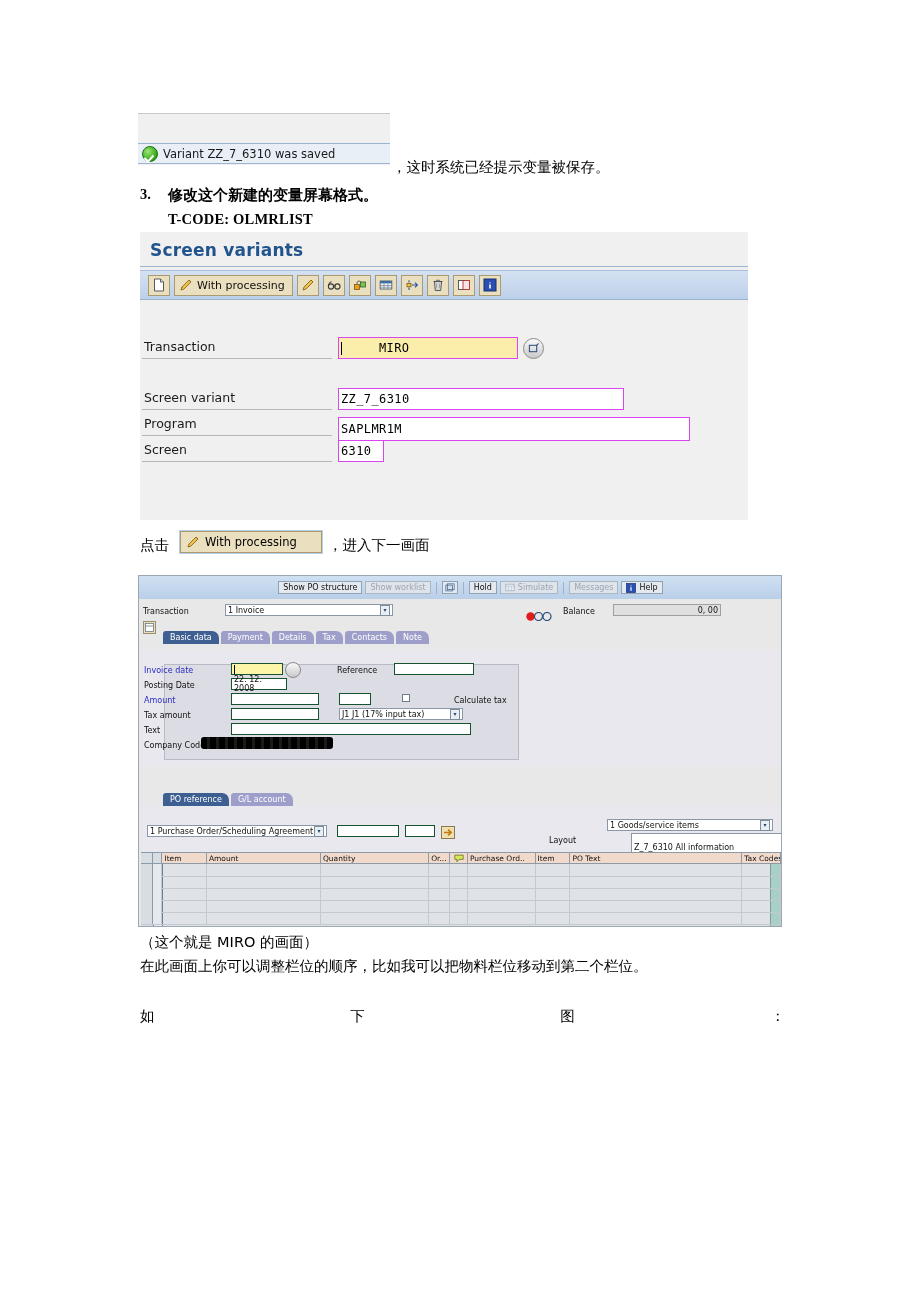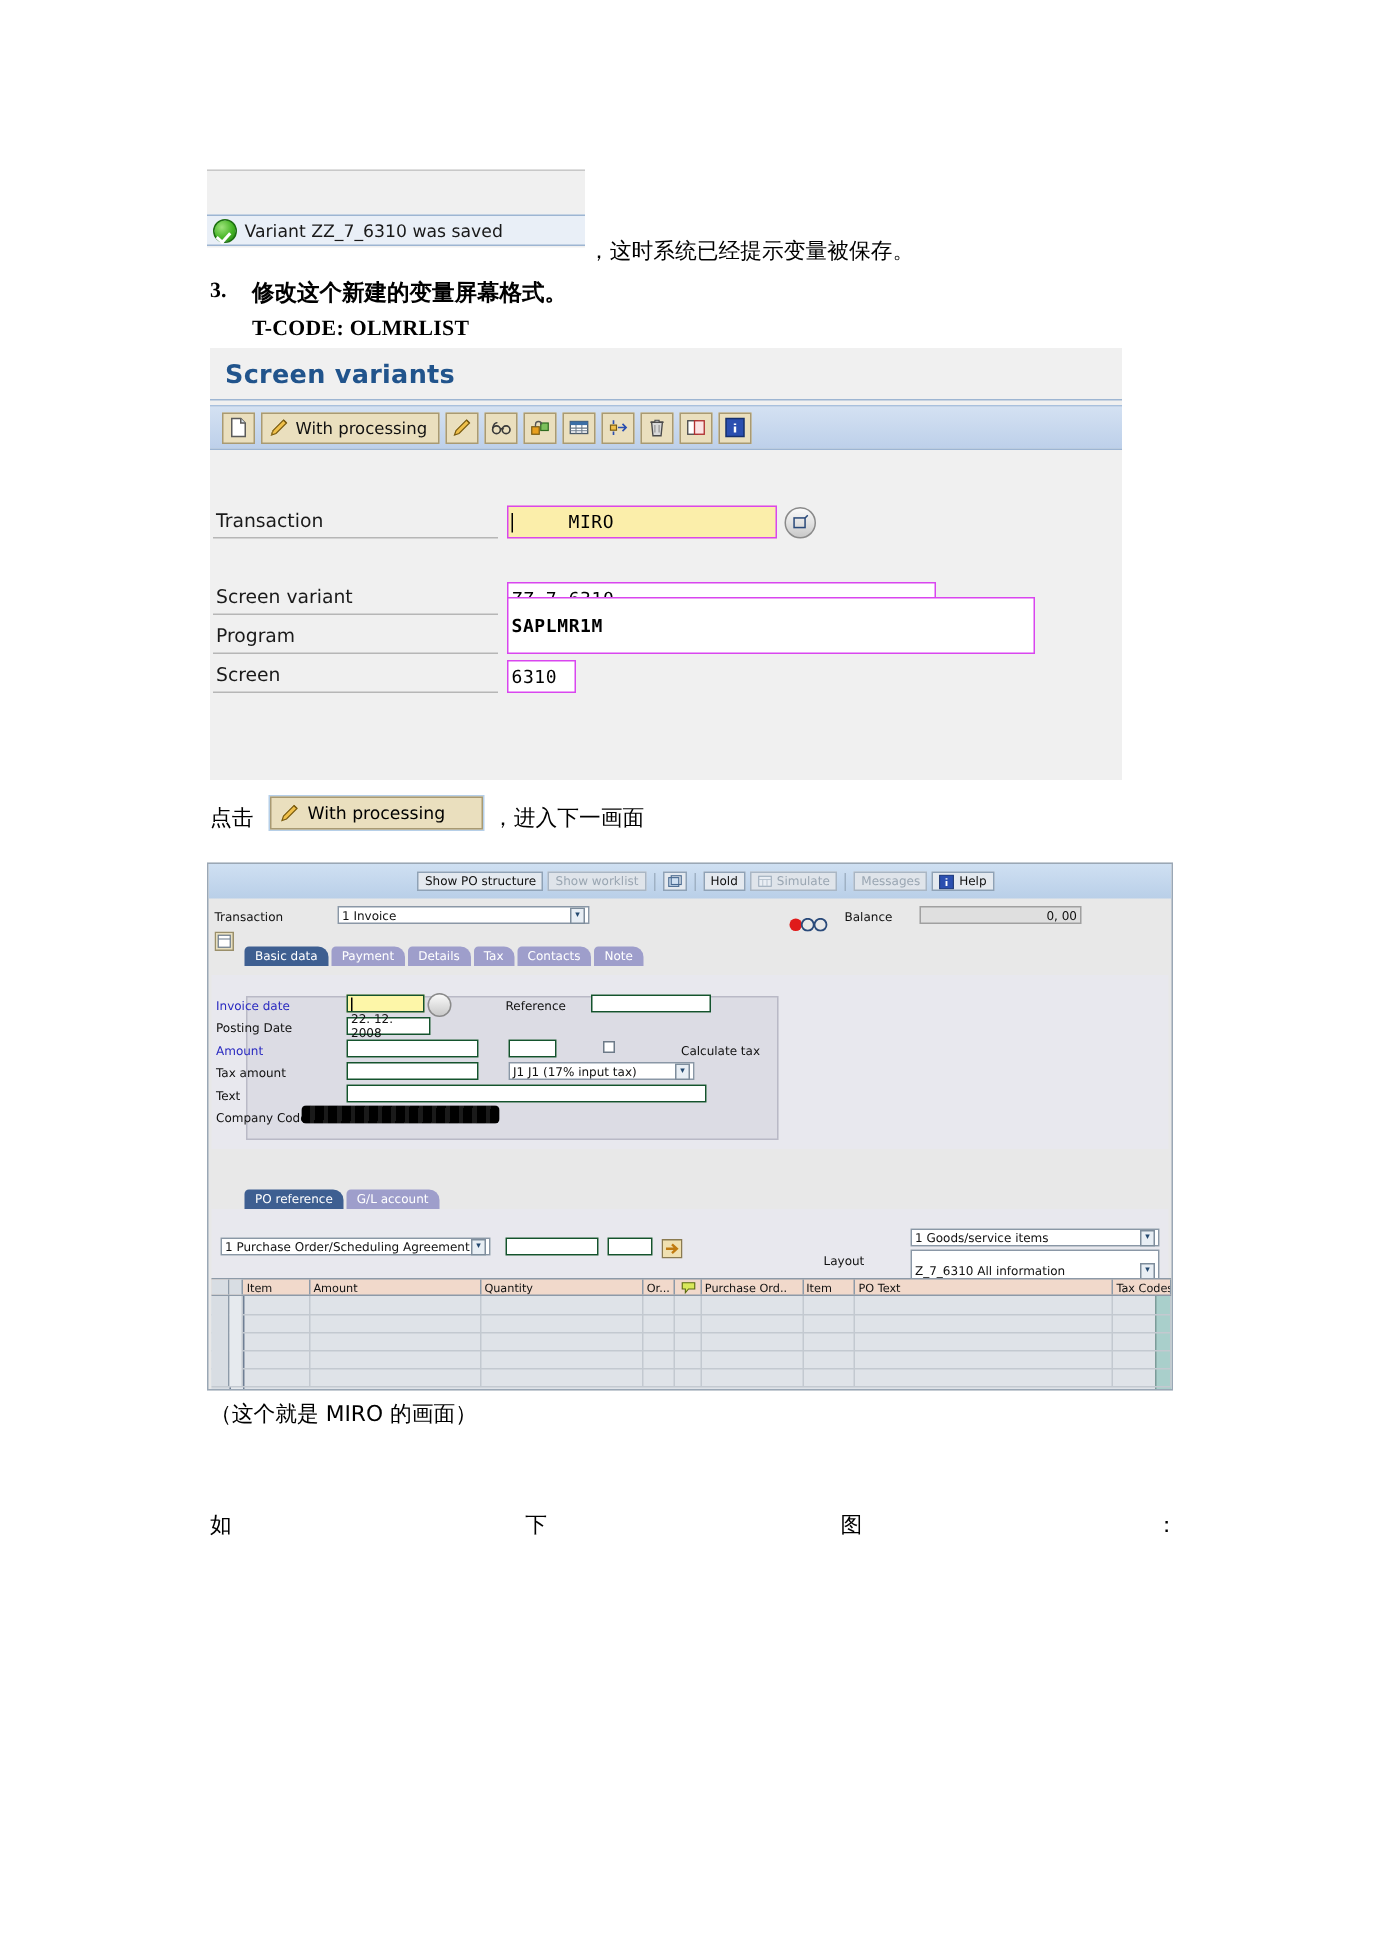--- a/index.html
+++ b/index.html
@@ -465,21 +465,21 @@
       </span>
 
       <span class="fld-label" style="left:4px; top:89px;">Screen variant</span>
       <span class="fld-underline" style="left:2px; top:108px; width:190px;"></span>
       <span class="inp" style="left:198px; top:87px; width:286px; height:22px;">
           <span>ZZ_7_6310</span>
         </span>
 
       <span class="fld-label" style="left:4px; top:115px;">Program</span>
       <span class="fld-underline" style="left:2px; top:134px; width:190px;"></span>
-      <span class="inp" style="left:198px; top:97px; width:352px; height:38px;font-weight:bold;">
+      <span class="inp" style="left:198px; top:116px; width:352px; height:24px;">
           <span>SAPLMR1M</span>
         </span>
 
       <span class="fld-label" style="left:4px; top:141px;">Screen</span>
       <span class="fld-underline" style="left:2px; top:160px; width:190px;"></span>
       <span class="inp" style="left:198px; top:139px; width:46px; height:22px;">
           <span>6310</span>
         </span>
     </div>
   </div>
@@ -640,21 +640,21 @@
         <rect x="0.5" y="0.5" width="13" height="12" fill="#f0e0b0" stroke="#8a7a50" stroke-width="1"></rect>
         <path d="M3 6.5h6M7 3.6l3.2 2.9L7 9.4" fill="none" stroke="#c07a10" stroke-width="1.6"></path>
       </svg>
     </span>
 
     <div class="mdd" style="left:468px; top:243px; width:166px; height:12px;">
       <span>1 Goods/service items</span>
       <span class="ddarrow">▾</span>
     </div>
     <span class="mlabel" style="left:410px; top:260px;">Layout</span>
-    <div class="mdd" style="left:468px; top:257px; width:166px; height:28px;">
+    <div class="mdd" style="left:492px; top:257px; width:166px; height:28px;">
       <span>Z_7_6310 All information</span>
       <span class="ddarrow">▾</span>
     </div>
 
     <div class="itbl">
       <div class="leftrail"></div>
       <div class="selcol"></div>
       <div class="rightrail"></div>
 
       <div class="itbl-head">
@@ -739,20 +739,21 @@
           <div class="td" style="width:70px;"></div>
           <div class="td" style="width:36px;"></div>
           <div class="td" style="width:178px;"></div>
           <div class="td" style="width:40px;"></div>
         </div>
       </div>
     </div>
   </div>
 
   <div class="cn-p" style="left:140px; top:933px;">（这个就是 MIRO 的画面）</div>
+  <div class="cn-p" style="left:140px; top:957px;">在此画面上你可以调整栏位的顺序，比如我可以把物料栏位移动到第二个栏位。</div>
 
   <div class="cn-spread" style="top:1007px;">
     <span>如</span>
     <span>下</span>
     <span>图</span>
     <span>：</span>
   </div>
 
 </div>
 

